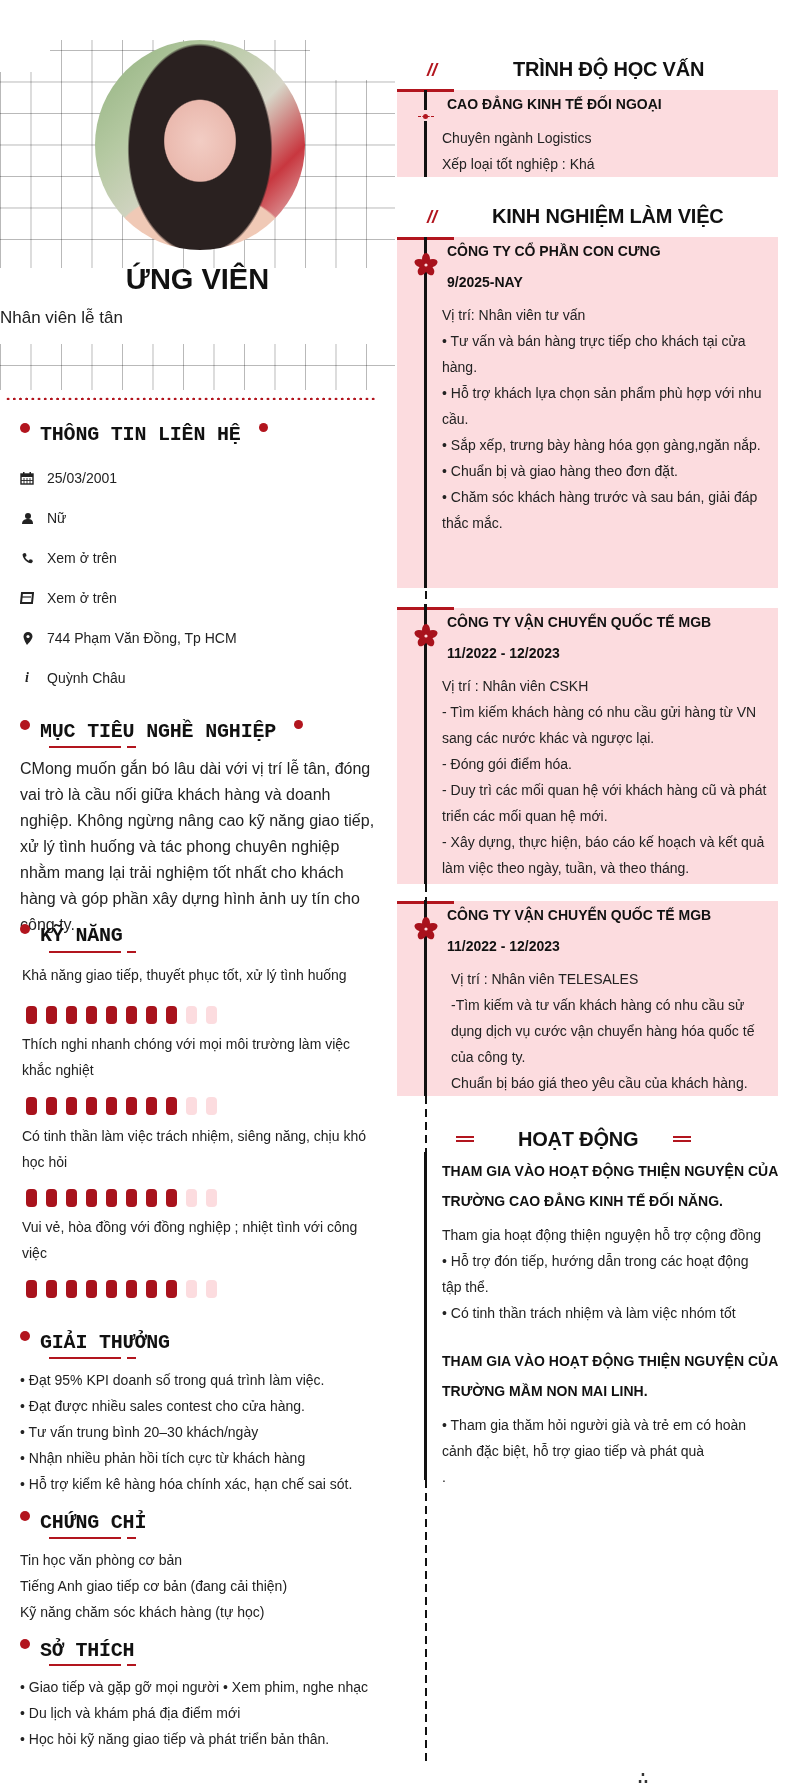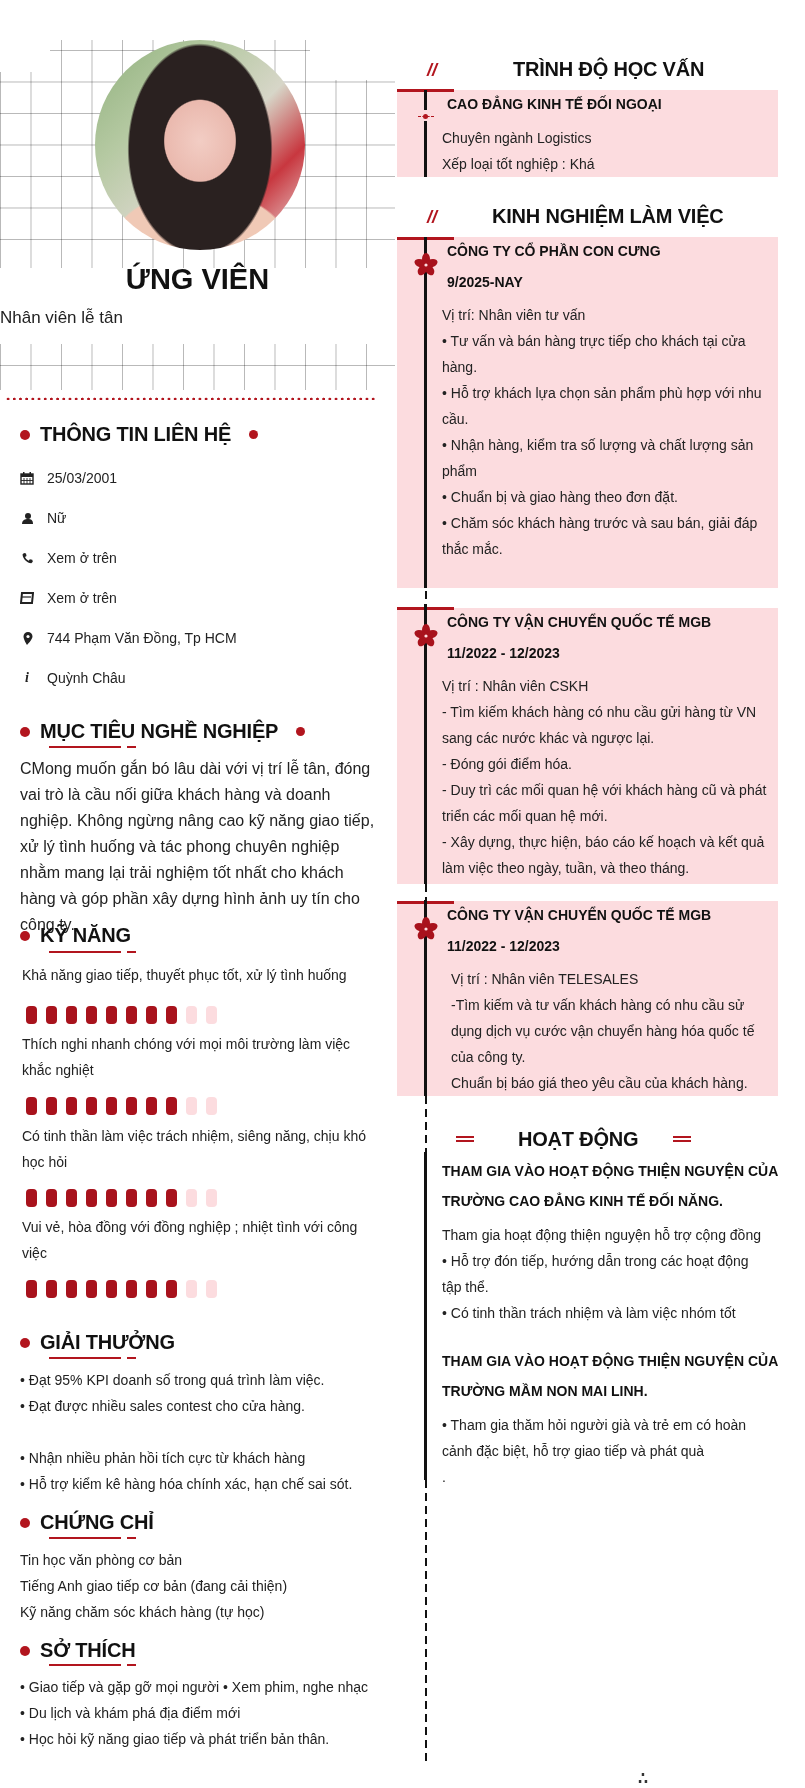--- a/index.html
+++ b/index.html
@@ -40,22 +40,22 @@
     position: absolute; left: 0; width: 395px; top: 308px; text-align: left;
     font-size: 17px; color: #222;
   }
   .dots {
     position: absolute; left: 5px; top: 397px; width: 370px; height: 3px;
     background-image: radial-gradient(circle, #b2151e 1.3px, transparent 1.6px);
     background-size: 6.2px 4px;
   }
 
   .sec-title {
-    position: absolute; left: 20px; display: flex; align-items: center;
-    font-size: 20px; font-weight: bold; color: #111; letter-spacing: -0.2px;
+    position: absolute; left: 20px; display: flex; 
+    font-size: 20px; font-weight: bold; color: #111; letter-spacing: -0.2px; font-family: Liberation Mono, monospace;
   }
   .sec-title .bullet { width: 10px; height: 10px; border-radius: 50%; background: #b2151e; margin-right: 10px; }
   .sec-title .bullet-r { width: 9px; height: 9px; border-radius: 50%; background: #b2151e; margin-left: 18px; }
   .underline { position: absolute; height: 2px; background: #b2151e; }
 
   .contact-row { position: absolute; left: 20px; display: flex; align-items: center; font-size: 14px; color: #222; }
   .contact-row .ico { width: 14px; height: 14px; margin-right: 13px; display: inline-flex; align-items: center; justify-content: center; }
 
   .para { position: absolute; left: 20px; width: 355px; font-size: 16px; line-height: 26px; color: #222; }
 
@@ -234,20 +234,21 @@
   </div>
 
   <div class="sec-title" style="top:1331px;">
     <span class="bullet"></span>
     <span>GIẢI THƯỞNG</span>
   </div>
   <div class="underline" style="left:49px;top:1357px;width:72px;"></div>
   <div class="underline" style="left:127px;top:1357px;width:9px;"></div>
   <div class="list-line" style="top:1367px;">• Đạt 95% KPI doanh số trong quá trình làm việc.</div>
   <div class="list-line" style="top:1393px;">•  Đạt được nhiều sales contest cho cửa hàng.</div>
+  <div class="list-line" style="top:1419px;"> • Tư vấn trung bình 20–30 khách/ngày</div>
   <div class="list-line" style="top:1445px;">• Nhận nhiều phản hồi tích cực từ khách hàng</div>
   <div class="list-line" style="top:1471px;">• Hỗ trợ kiểm kê hàng hóa chính xác, hạn chế sai sót.</div>
 
   <div class="sec-title" style="top:1511px;">
     <span class="bullet"></span>
     <span>CHỨNG CHỈ</span>
   </div>
   <div class="underline" style="left:49px;top:1537px;width:72px;"></div>
   <div class="underline" style="left:127px;top:1537px;width:9px;"></div>
   <div class="list-line" style="top:1547px;"> Tin học văn phòng cơ bản</div>
@@ -292,21 +293,21 @@
       <ellipse cx="0" cy="-6" rx="4" ry="6" transform="rotate(288)"></ellipse>
   </g>
   <circle cx="13" cy="13" r="1.6" fill="#fcdcdf"></circle>
 </svg>
 <div class="r-head" style="top:243px;">CÔNG TY CỔ PHẦN CON CƯNG</div>
 <div class="r-head" style="top:274px;">9/2025-NAY</div>
 <div class="r-text" style="top:302px;">
   <div>Vị trí: Nhân viên tư vấn</div>
   <div>• Tư vấn và bán hàng trực tiếp cho khách tại cửa hàng.</div>
   <div>• Hỗ trợ khách lựa chọn sản phẩm phù hợp với nhu cầu.</div>
-  <div>• Nhận hàng, kiểm tra số lượng và chất lượng sản phẩm</div>
+  <div>• Sắp xếp, trưng bày hàng hóa gọn gàng,ngăn nắp.</div>
   <div>• Chuẩn bị và giao hàng theo đơn đặt.</div>
   <div>• Chăm sóc khách hàng trước và sau bán, giải đáp thắc mắc.</div>
 </div>
 <div class="tl-dash" style="top:591px;height:18px;"></div>
 
 <div class="box" style="top:608px;height:276px;"></div>
 <div class="box-top" style="top:607px;"></div>
 <div class="tl-solid" style="top:604px;height:280px;"></div>
 <svg class="flower" style="top:623px;" viewBox="0 0 26 26">
   <g fill="#a8121c" transform="translate(13 13)">

